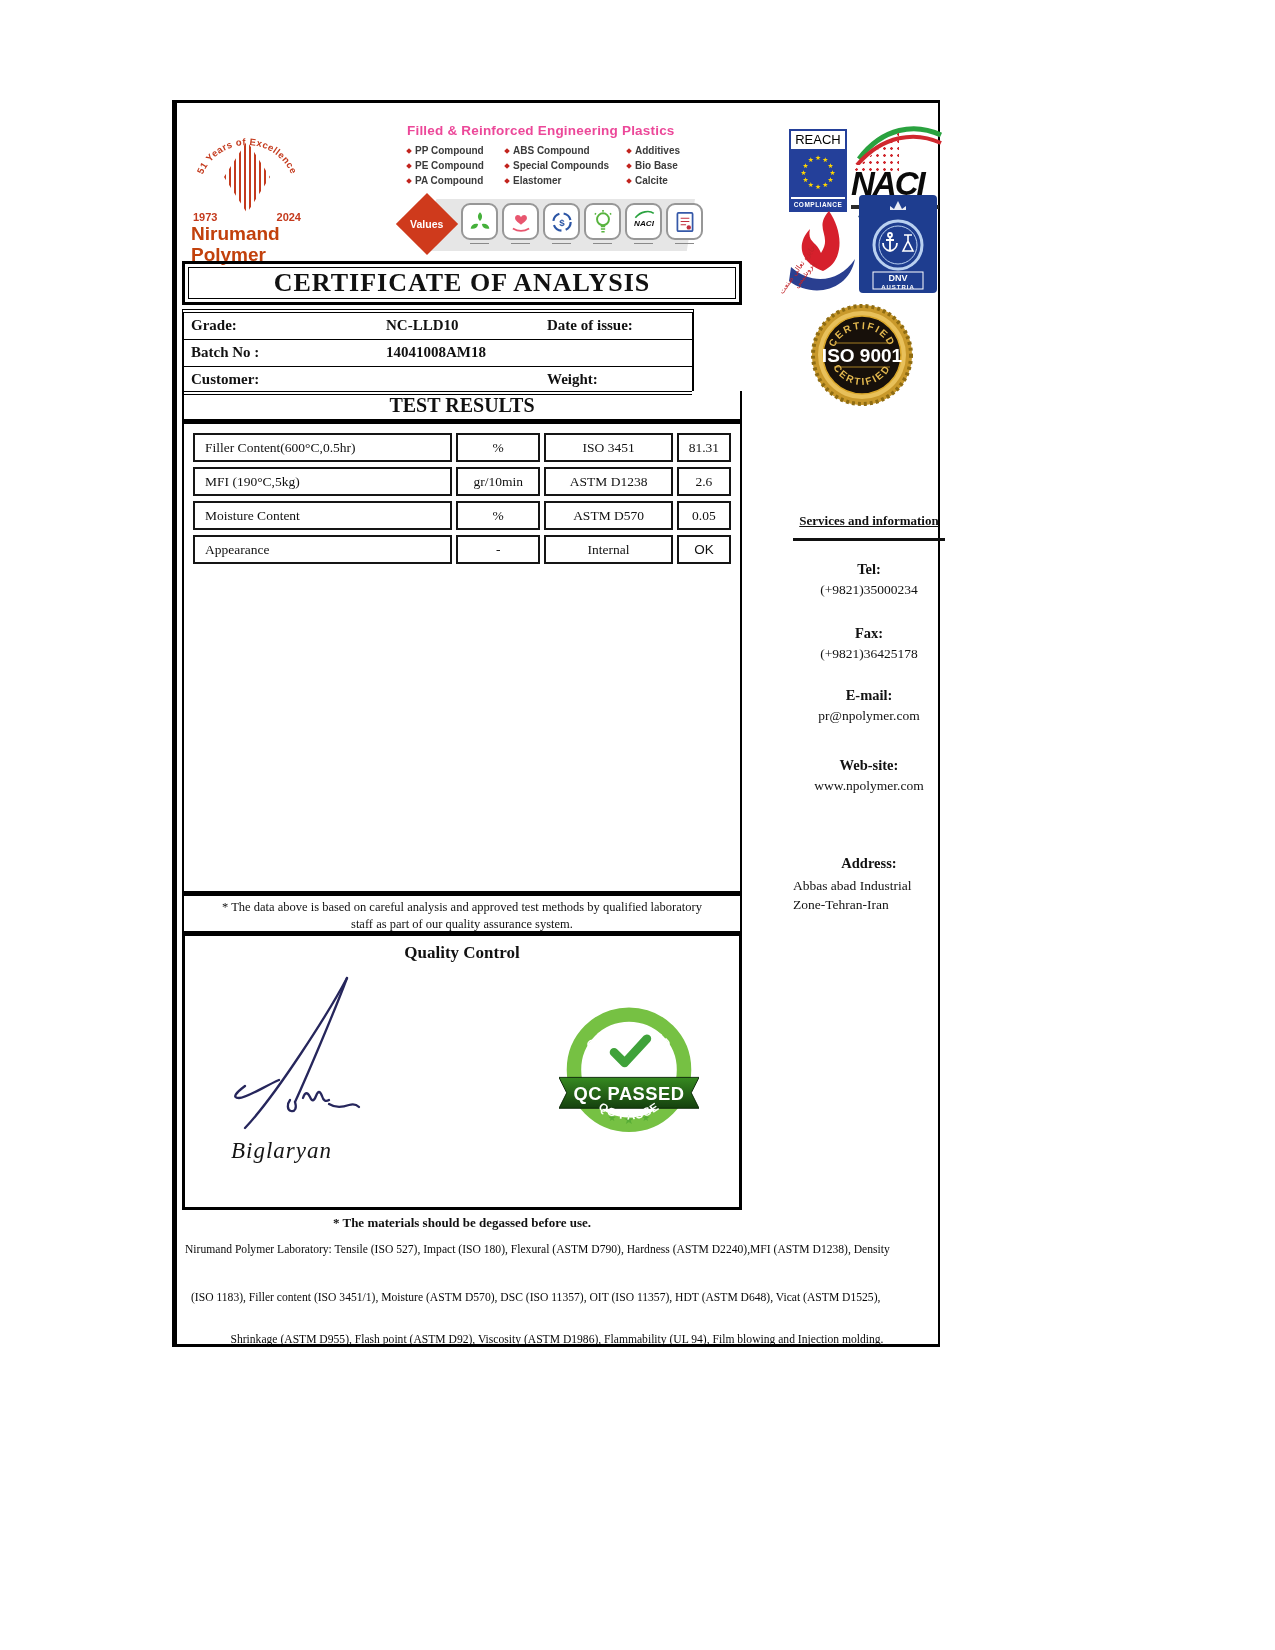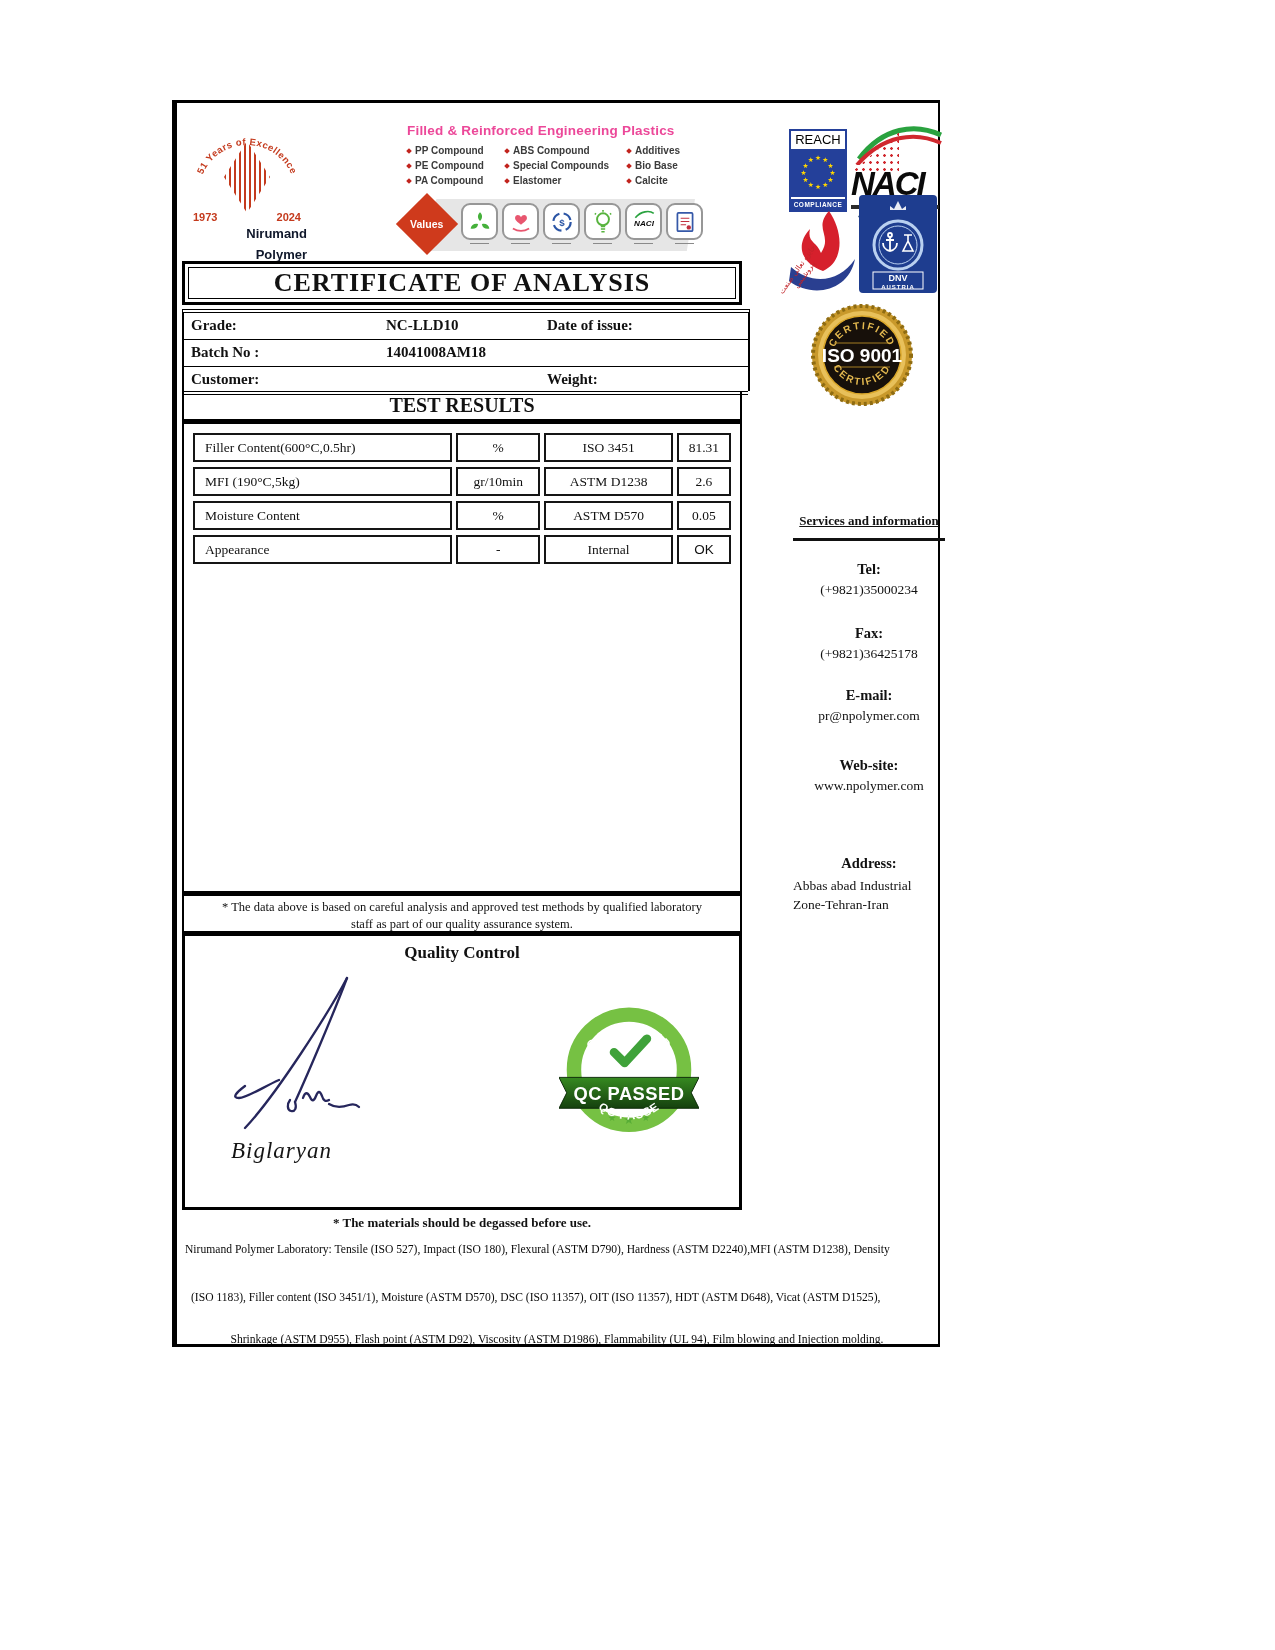--- a/index.html
+++ b/index.html
@@ -10,22 +10,22 @@
 
   
   .logo-block { position:absolute; left:14px; top:16px; width:116px; height:150px; }
   .logo-arc { position:absolute; left:0; top:0; width:112px; height:80px; }
   .logo-arc text { font-family:"Liberation Sans",sans-serif; font-size:9.5px; font-weight:bold; fill:#c43a1d; letter-spacing:.5px; }
   .logo-diamond { position:absolute; left:33px; top:22px; width:46px; height:72px;
       background:repeating-linear-gradient(90deg,#c43a1d 0 2px,#fff 2px 5px);
       clip-path:polygon(50% 0,100% 50%,50% 100%,0 50%); }
   .logo-years { position:absolute; left:2px; top:92px; width:108px; display:flex; justify-content:space-between;
       font-family:"Liberation Sans",sans-serif; font-size:11px; font-weight:bold; color:#c43a1d; }
-  .logo-name { position:absolute; left:0; top:104px; width:116px; text-align:right;
-      font-family:"Liberation Sans",sans-serif; font-size:13px; font-weight:bold; color:#0f172a; line-height:21px; }
+  .logo-name { position:absolute; left:0; top:104px; width:116px; text-align:left;
+      font-family:"Liberation Sans",sans-serif; font-size:19px; font-weight:bold; color:#c2410c; line-height:21px; }
 
   
   .products-block { position:absolute; left:230px; top:20px; width:302px; }
   .products-title { font-family:"Liberation Sans",sans-serif; font-weight:bold; font-size:13.5px; color:#ec4899; letter-spacing:.2px; }
   .products-cols { display:flex; margin-top:5px; }
   .pcol { list-style:none; }
   .pcol:nth-child(1){ width:98px; } .pcol:nth-child(2){ width:122px; } .pcol:nth-child(3){ width:78px; }
   .pcol li { display:flex; align-items:center; gap:4px; font-family:"Liberation Sans",sans-serif;
       font-size:10px; font-weight:bold; color:#3b3b3b; line-height:15px; }
   .bullet { width:4px; height:4px; background:#c2231d; transform:rotate(45deg); flex:0 0 auto; }
@@ -76,21 +76,21 @@
   .iso { position:absolute; left:632px; top:198px; width:106px; height:108px; }
   .iso svg { width:106px; height:108px; }
   .iso-arc { font-family:"Liberation Sans",sans-serif; font-size:10px; font-weight:bold; fill:#e3b84f; letter-spacing:2px; }
   .iso-center { font-family:"Liberation Sans",sans-serif; font-size:19px; font-weight:bold; fill:#fff; text-anchor:middle; }
 
   
   .title-box { position:absolute; left:5px; top:158px; width:560px; height:44px; border:3px solid #000;
       outline:1px solid #000; outline-offset:-7px; display:flex; align-items:center; justify-content:center; }
   .title-box div { font-size:26px; font-weight:bold; letter-spacing:1px; }
 
-  .info-box { position:absolute; left:5px; top:206px; width:568px; height:82px;
+  .info-box { position:absolute; left:5px; top:206px; width:512px; height:82px;
       border-left:2px solid #000; border-right:2px solid #000; border-top:4px double #000; }
   .info-row { position:relative; height:27px; border-bottom:1.5px solid #000; font-size:15px; font-weight:bold; }
   .info-row:last-child { border-bottom:4px double #000; height:28px; }
   .i-label { position:absolute; left:7px; top:4px; }
   .i-val { position:absolute; left:202px; top:4px; }
   .i-right { position:absolute; left:363px; top:4px; }
 
   .results-title { position:absolute; left:5px; top:288px; width:560px; height:31px;
       border-left:2px solid #000; border-right:2px solid #000; border-bottom:3px solid #000;
       text-align:center; font-size:20px; font-weight:bold; line-height:28px; }

